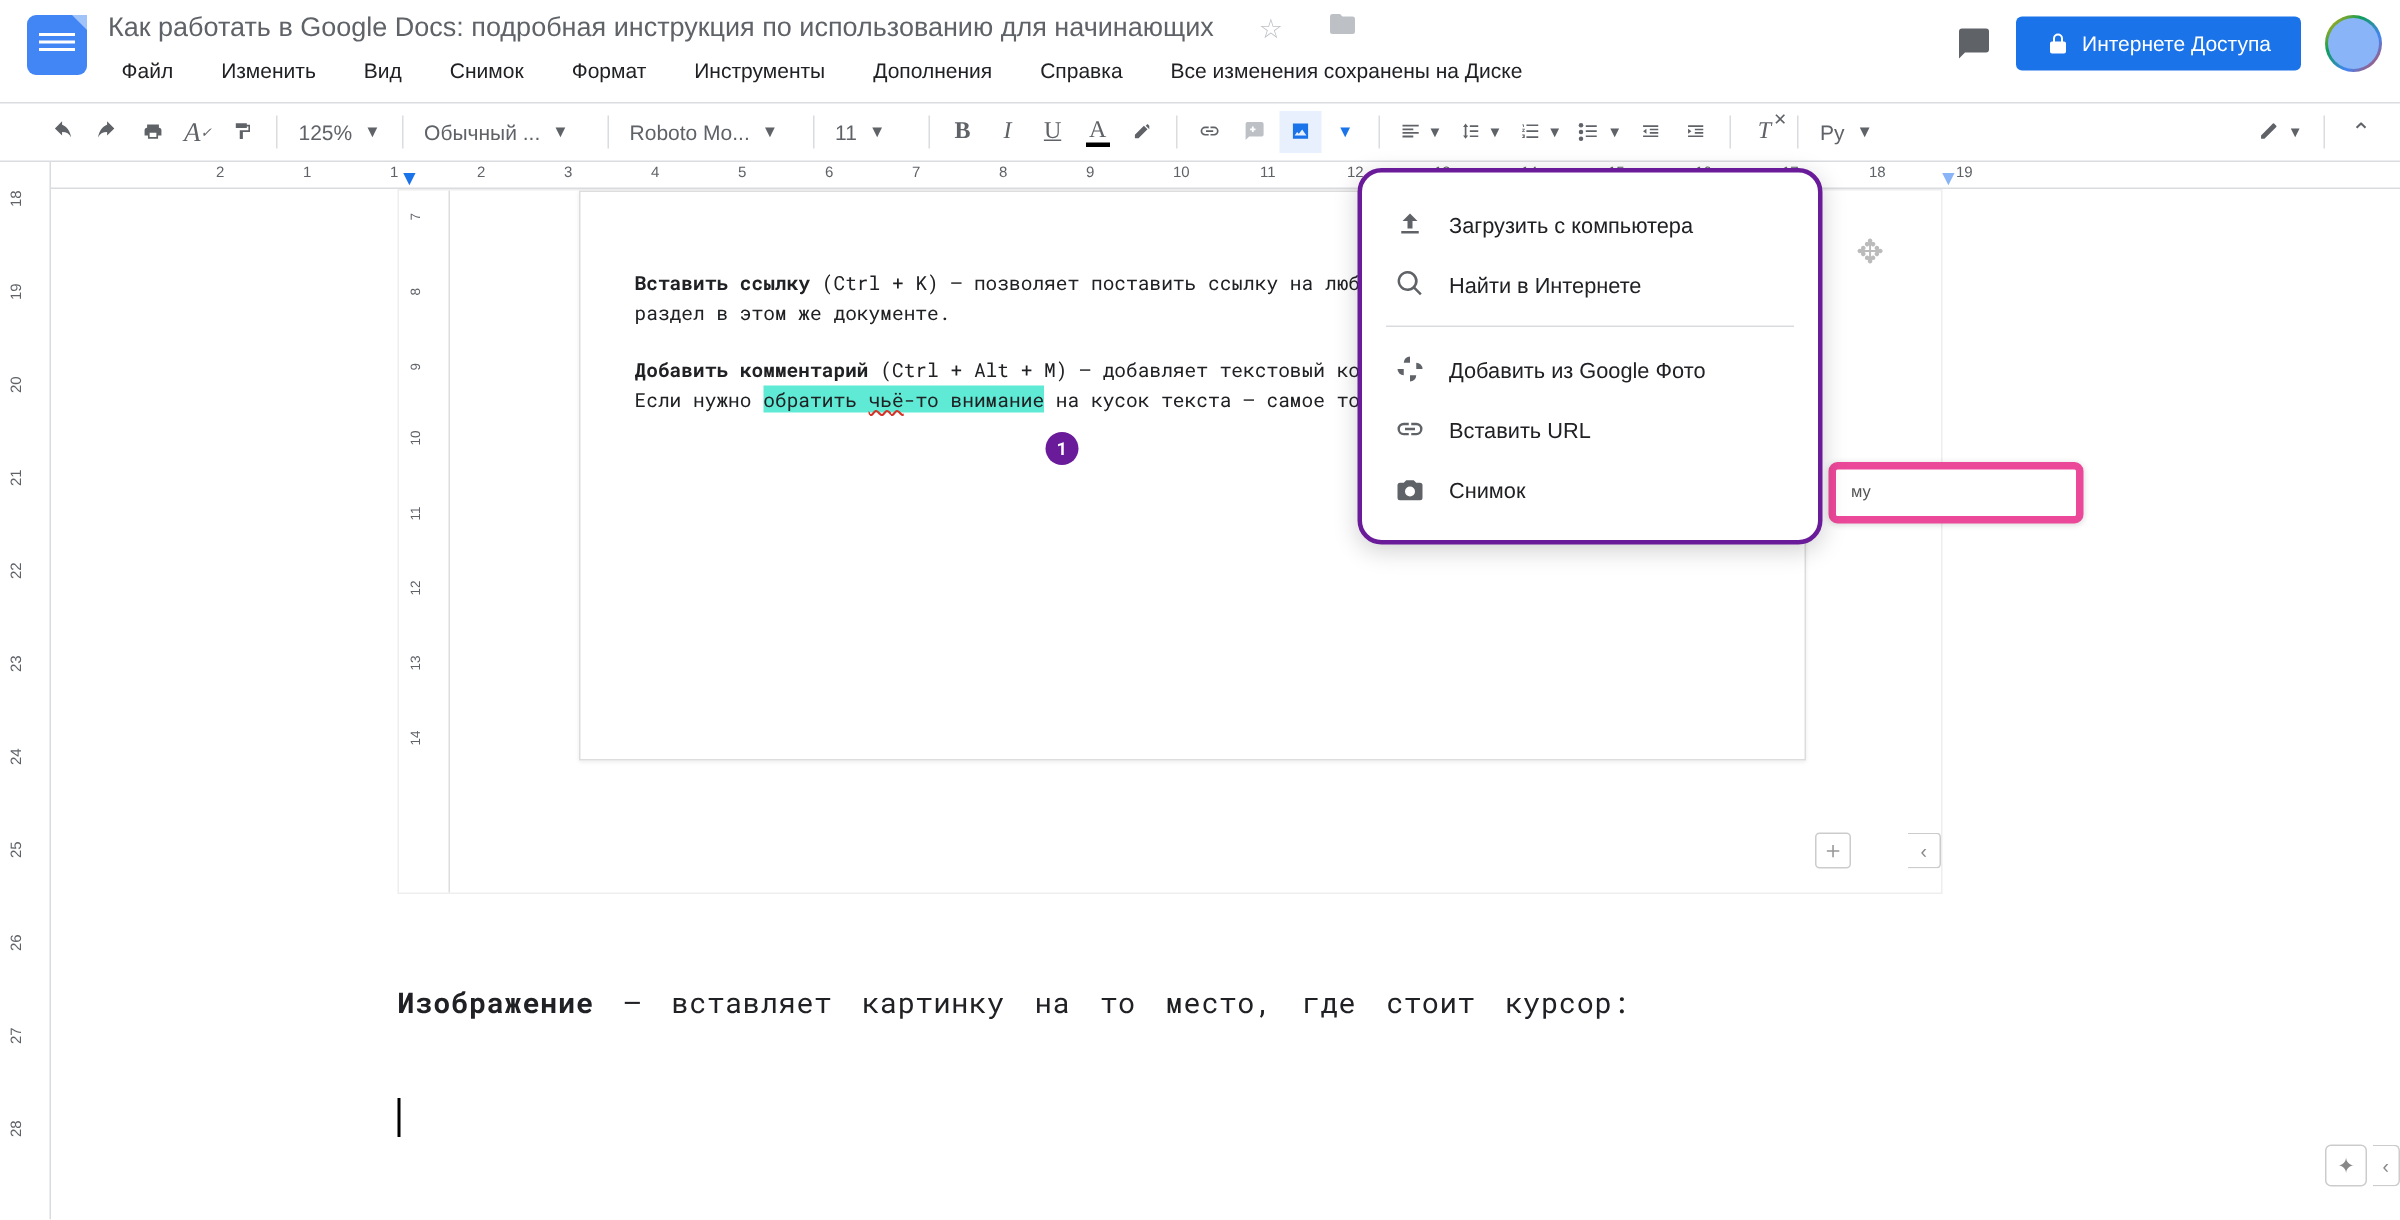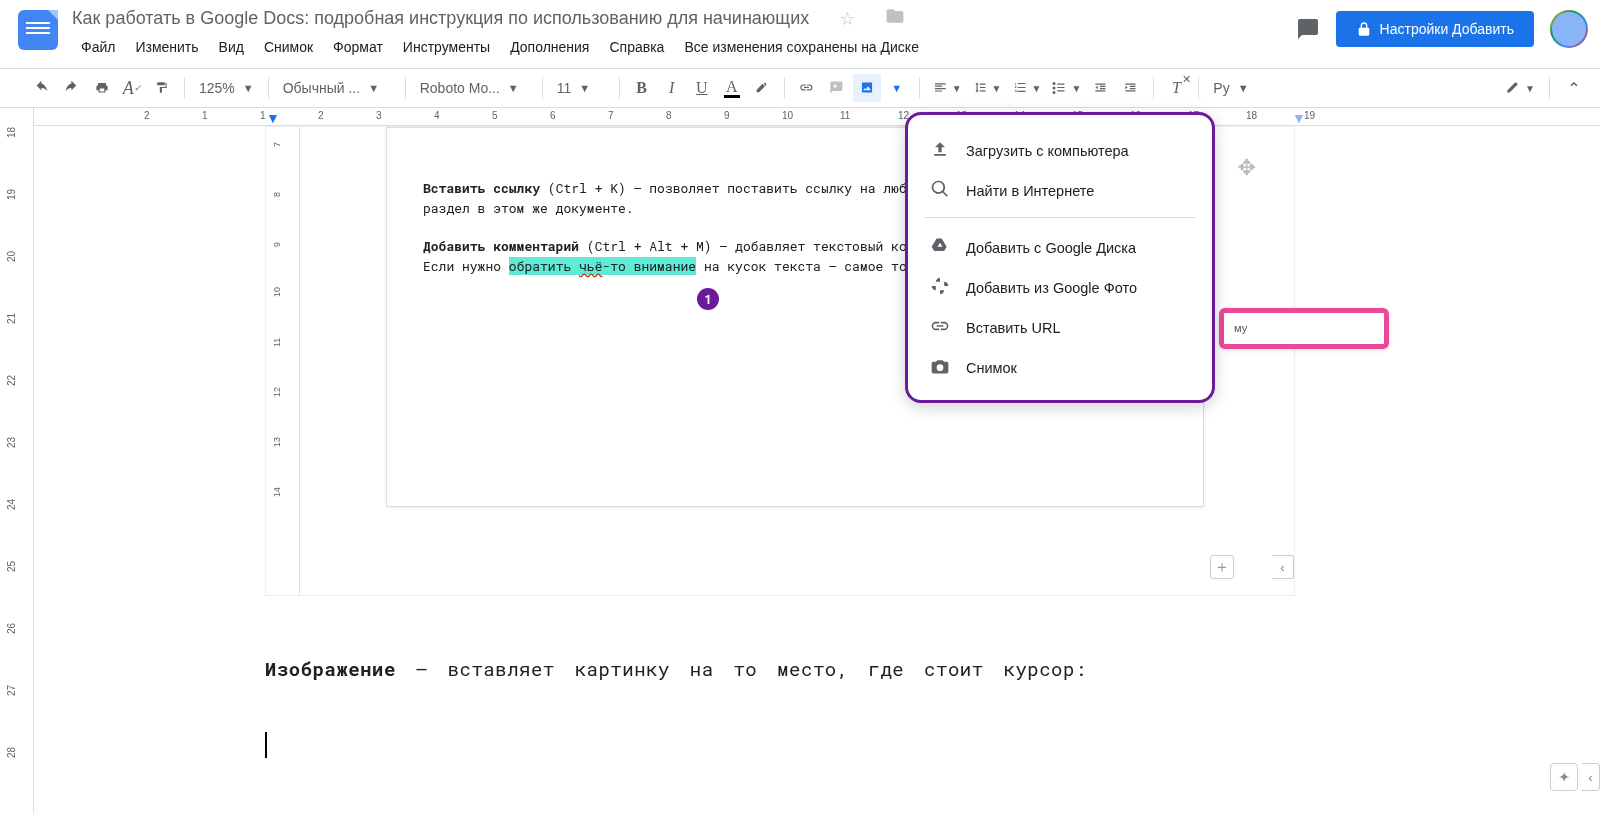--- a/index.html
+++ b/index.html
@@ -15,21 +15,21 @@
   body{margin:0;font-family:Arial,Helvetica,sans-serif;color:var(--text);background:#fff;width:1600px;height:813px;overflow:hidden;font-size:14px}
   
   .header{display:flex;align-items:flex-start;padding:6px 12px 0 12px;height:68px}
   .logo{width:40px;height:40px;background:#4285f4;border-radius:6px;margin:4px 14px 0 6px;flex:none;position:relative}
   .logo:before{content:"";position:absolute;left:8px;top:12px;right:8px;height:2px;background:#fff;box-shadow:0 5px 0 #fff,0 10px 0 #fff}
   .logo:after{content:"";position:absolute;right:0;top:0;border-top:10px solid #a0c3f9;border-left:10px solid transparent}
   .title-block{flex:1;min-width:0}
   .doc-title-row{display:flex;align-items:center;gap:30px}
   .doc-title{font-size:18px;color:var(--muted);white-space:nowrap}
   .star-icon,.folder-icon{color:#bdc1c6;font-size:18px}
-  .menubar{display:flex;gap:2px;margin-top:4px}
+  .menubar{display:flex;gap:14px;margin-top:4px}
   .menubar span{padding:4px 9px;font-size:14px;color:var(--text);cursor:pointer;border-radius:4px}
   .saved{color:var(--muted);padding:4px 12px}
   .header-right{display:flex;align-items:center;gap:16px;padding-top:4px}
   .comments-icon{width:24px;height:24px;color:var(--muted)}
   .share-btn{background:var(--blue);color:#fff;border:none;border-radius:4px;height:36px;padding:0 20px;font-size:14px;font-weight:500;display:flex;align-items:center;gap:8px;cursor:pointer}
   .avatar{width:38px;height:38px;border-radius:50%;background:linear-gradient(135deg,#f4b400,#0f9d58,#4285f4,#db4437);padding:2px;flex:none}
   .avatar-inner{width:100%;height:100%;border-radius:50%;background:#8ab4f8}
   
   .toolbar{height:40px;border-top:1px solid var(--border);border-bottom:1px solid var(--border);display:flex;align-items:center;padding:0 12px 0 28px;gap:2px;position:relative}
   .tbtn{height:28px;min-width:28px;display:flex;align-items:center;justify-content:center;color:var(--muted);cursor:pointer;border-radius:2px;font-size:16px;padding:0 4px}
@@ -102,21 +102,21 @@
   <div class="header-right">
     <span class="comments-icon">
       <svg viewBox="0 0 24 24" fill="currentColor">
           <path d="M20 2H4a2 2 0 0 0-2 2v18l4-4h14a2 2 0 0 0 2-2V4a2 2 0 0 0-2-2z"></path>
         </svg>
     </span>
     <button class="share-btn">
       <svg width="16" height="16" viewBox="0 0 24 24" fill="#fff">
           <path d="M12 2a5 5 0 0 0-5 5v3H6a2 2 0 0 0-2 2v8a2 2 0 0 0 2 2h12a2 2 0 0 0 2-2v-8a2 2 0 0 0-2-2h-1V7a5 5 0 0 0-5-5zm-3 5a3 3 0 1 1 6 0v3H9z"></path>
         </svg>
-      <span>Настройки Добавить</span>
+      <span>Интернете Доступа</span>
     </button>
     <div class="avatar">
         <div class="avatar-inner"></div>
       </div>
   </div>
 </div>
 
 <div class="toolbar">
   <span class="tbtn">
       <svg viewBox="0 0 24 24" fill="currentColor">
@@ -330,28 +330,20 @@
           <svg viewBox="0 0 24 24" fill="currentColor">
             <path d="M10 2a8 8 0 1 0 5 14.3l5 5 1.4-1.4-5-5A8 8 0 0 0 10 2zm0 2a6 6 0 1 1 0 12 6 6 0 0 1 0-12z"></path>
           </svg>
         </span>
         <span>Найти в Интернете</span>
       </div>
       <div class="menu-div"></div>
       <div class="menu-item">
         <span class="mi-icon">
           <svg viewBox="0 0 24 24" fill="currentColor">
-            <path d="M8 3l-6 10 3 5h12l3-5-6-10zM9 13l3-5 3 5z"></path>
-          </svg>
-        </span>
-        <span>Добавить с Google Диска</span>
-      </div>
-      <div class="menu-item">
-        <span class="mi-icon">
-          <svg viewBox="0 0 24 24" fill="currentColor">
             <path d="M12 2a5 5 0 0 0-5 5h5zM12 22a5 5 0 0 0 5-5h-5zM2 12a5 5 0 0 0 5 5v-5zM22 12a5 5 0 0 0-5-5v5z"></path>
           </svg>
         </span>
         <span>Добавить из Google Фото</span>
       </div>
       <div class="menu-item">
         <span class="mi-icon">
           <svg viewBox="0 0 24 24" fill="currentColor">
             <path d="M3.9 12A3.1 3.1 0 0 1 7 8.9h4V7H7a5 5 0 1 0 0 10h4v-1.9H7A3.1 3.1 0 0 1 3.9 12zM17 7h-4v1.9h4a3.1 3.1 0 0 1 0 6.2h-4V17h4a5 5 0 1 0 0-10zM8 11h8v2H8z"></path>
           </svg>

